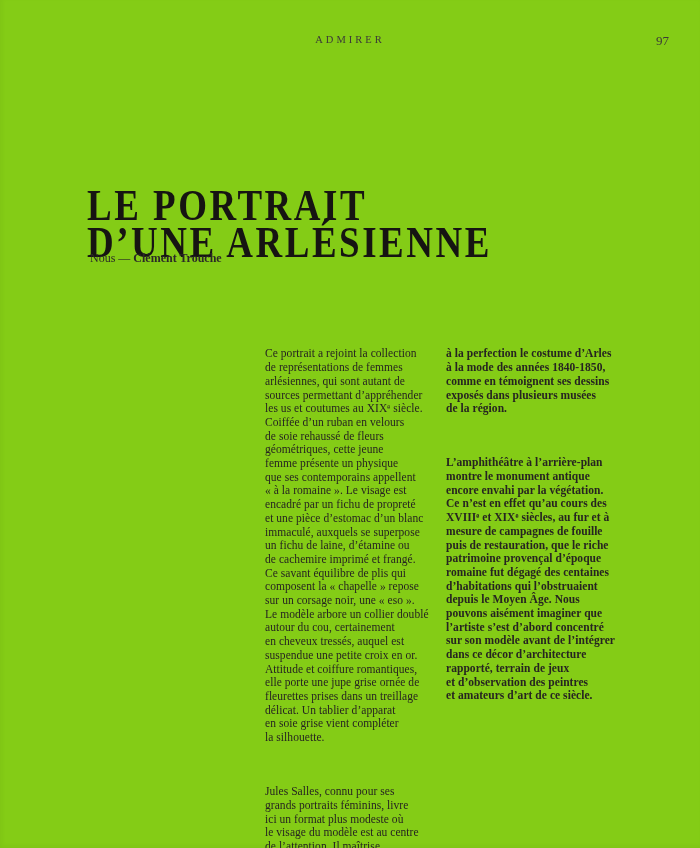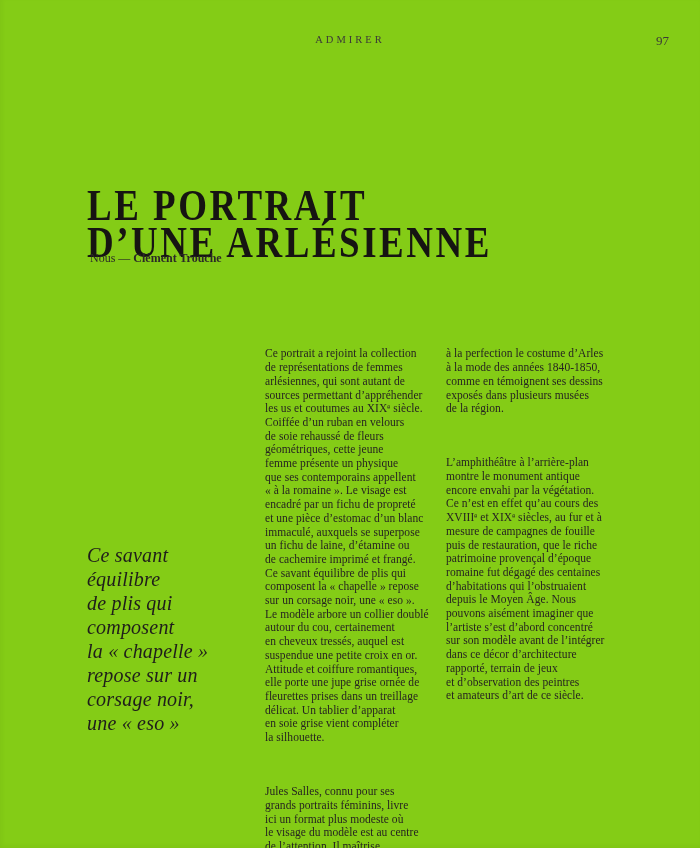--- a/index.html
+++ b/index.html
@@ -72,48 +72,40 @@
   .body-column {
     position: absolute;
     top: 320px;
     font-size: 11.5px;
     line-height: 13.7px;
     color: #262421;
     white-space: pre;
     letter-spacing: 0.05px;
   }
   .body-column-left  { left: 265px; }
-  .body-column-right { left: 446px; }
+  .body-column-right { left: 446px; font-weight: bold; }
   .body-column p { margin: 0; }
   .body-column p + p { margin-top: 13px; }
 </style>
 </head>
 <body>
 
 <div class="page">
 
   <div class="folio-header">ADMIRER</div>
 
   <div class="page-number">97</div>
 
   <h1 class="article-title">LE PORTRAIT
 D’UNE ARLÉSIENNE</h1>
 
   <div class="byline">
     <div><span>Nous — </span><span class="byline-author">Clément Trouche</span></div>
   </div>
 
-  <div class="pull-quote">Ce savant
-équilibre
-de plis qui
-composent
-la « chapelle »
-repose sur un
-corsage noir,
-une « eso »</div>
 
   <div class="body-column body-column-left">
     <p>Ce portrait a rejoint la collection
 de représentations de femmes
 arlésiennes, qui sont autant de
 sources permettant d’appréhender
 les us et coutumes au XIXᵉ siècle.
 Coiffée d’un ruban en velours
 de soie rehaussé de fleurs
 géométriques, cette jeune

